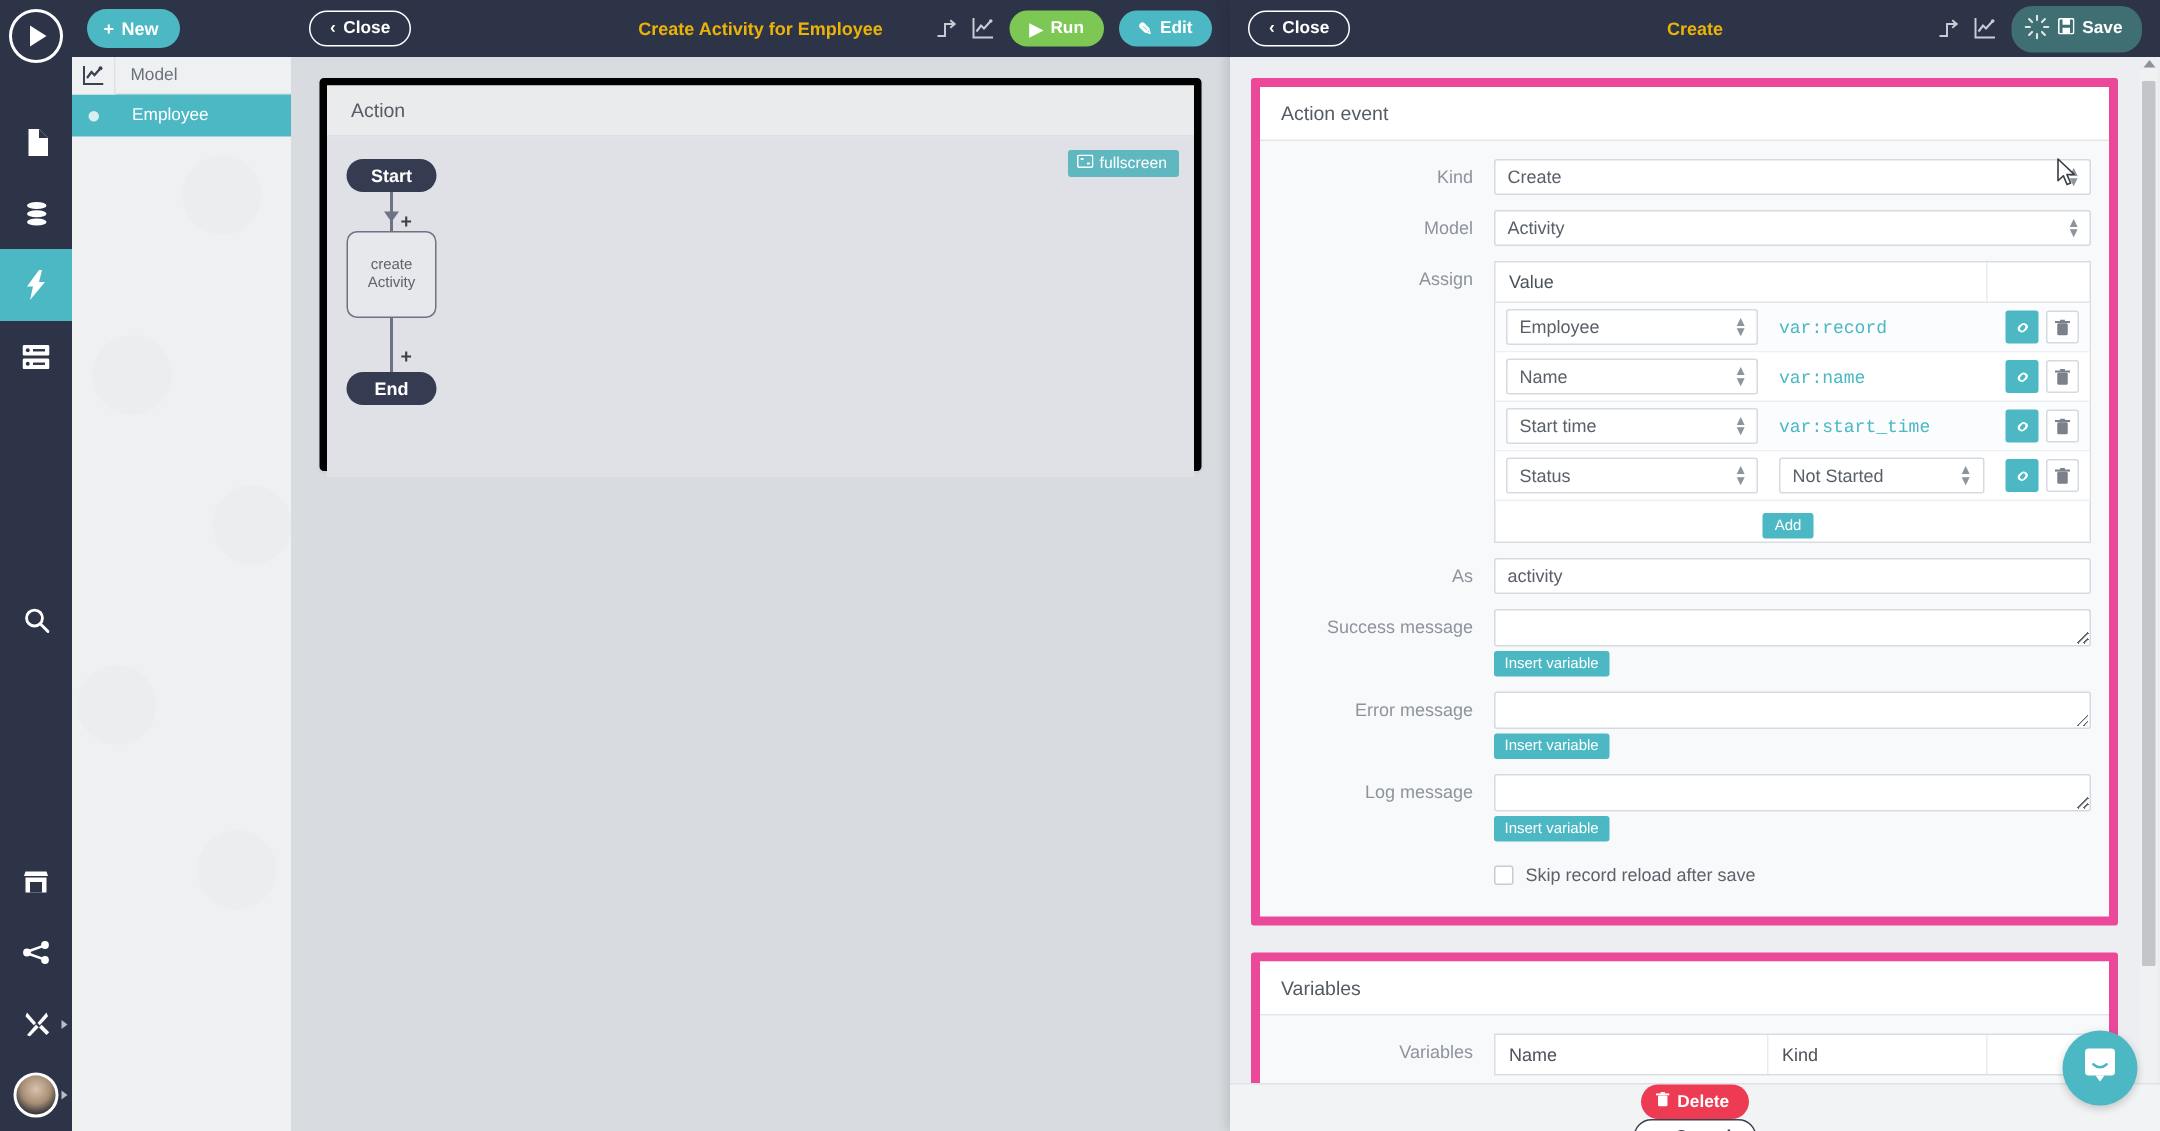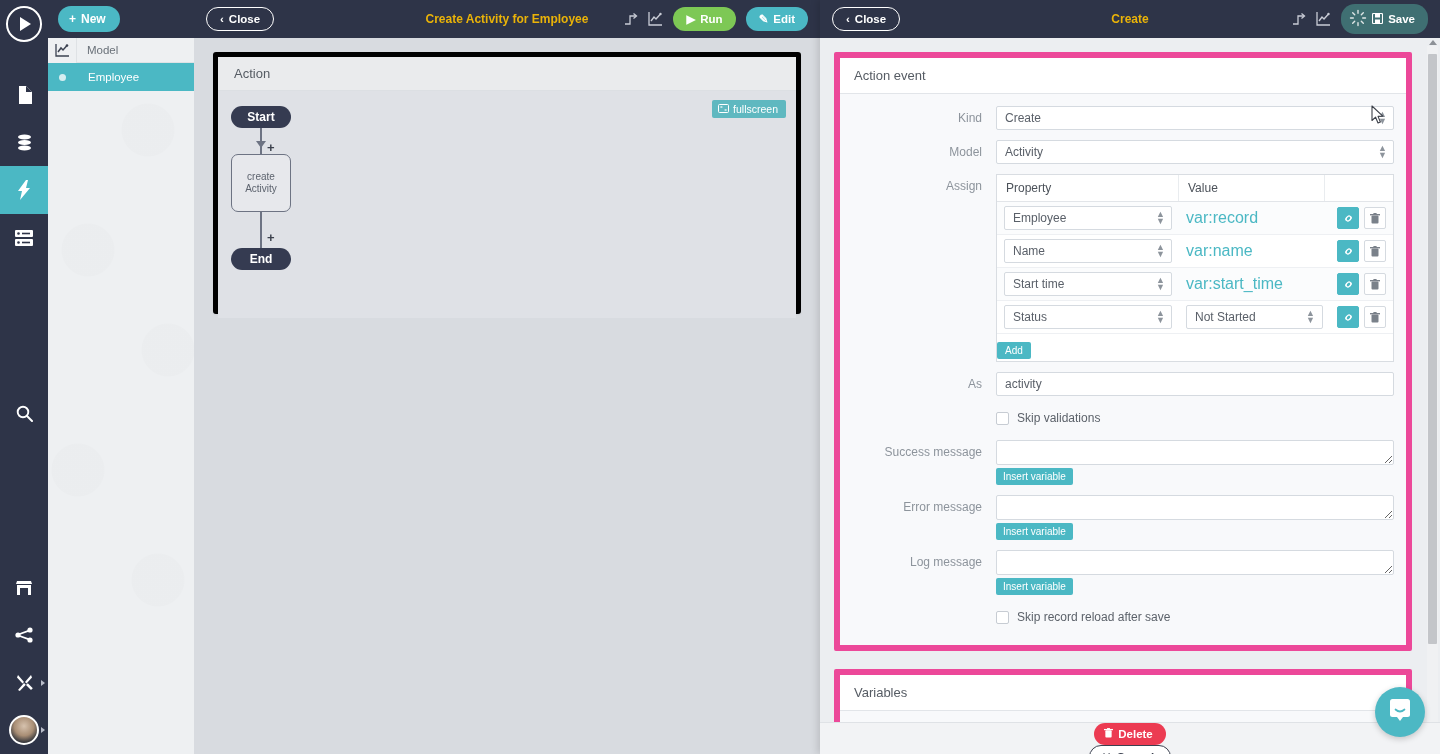--- a/index.html
+++ b/index.html
@@ -197,21 +197,21 @@
   textarea.ta {
     width: 100%; height: 25px; border: 1px solid #d5dae0; background: #ffffff;
     border-radius: 2px; font-size: 12px; color: #5a6069; padding: 4px 8px;
     font-family: "Liberation Sans", sans-serif; resize: vertical; outline: none;
     display: block;
   }
   .tag-btn {
     display: inline-block; background: #4bb8c4; color: #fff; font-size: 10px;
     padding: 3px 7px; border-radius: 2px; margin-top: 3px; cursor: pointer;
   }
-  .add-row { text-align: left; padding: 6px 6px 2px 0; }
+  .add-row { text-align: center; padding: 6px 6px 2px 0; }
   .add-btn {
     display: inline-block; background: #4bb8c4; color: #fff; font-size: 10px;
     padding: 3px 8px; border-radius: 2px; cursor: pointer;
   }
 
   
   .atable { border: 1px solid #d9dde2; background: #ffffff; }
   .athead { display: flex; border-bottom: 1px solid #e2e5e9; }
   .ath {
     font-size: 12px; color: #4c525a; padding: 6px 9px;
@@ -220,21 +220,21 @@
   .ath.val  { flex: 1 1 auto; border-right: 1px solid #e9ecef; }
   .ath.act  { width: 68px; flex: 0 0 68px; }
   .atrow {
     display: flex; align-items: center; border-bottom: 1px solid #eef0f3;
     background: #fbfcfd; padding: 4px 0;
   }
   .atrow:nth-child(odd) { background: #ffffff; }
   .atc.prop { width: 182px; flex: 0 0 182px; padding: 0 7px; }
   .atc.val  { flex: 1 1 auto; padding: 0 7px; font-size: 12px; }
   .atc.act  { width: 68px; flex: 0 0 68px; display: flex; gap: 5px; padding-right: 7px; justify-content: flex-end; }
-  .varlink { color: #4bb8c4; font-size: 16px; cursor: pointer; }
+  .varlink { color: #4bb8c4; font-size: 12px; cursor: pointer; font-family: Liberation Mono, monospace; }
   .icon-btn {
     width: 22px; height: 22px; border-radius: 2px; display: flex;
     align-items: center; justify-content: center; cursor: pointer;
   }
   .icon-btn.teal { background: #4bb8c4; color: #fff; border: 1px solid #4bb8c4; }
   .icon-btn.ghost { background: #ffffff; color: #7a818a; border: 1px solid #d5dae0; }
 
   .chk-row { display: flex; align-items: center; gap: 8px; }
   .chk {
     width: 13px; height: 13px; border: 1px solid #c7ccd3; background: #fff; border-radius: 2px;
@@ -545,21 +545,20 @@
                 <input class="inp" readonly="" value="Activity" style="">
                 <span class="spin">▲<br>▼</span>
               </div>
             </div>
 
             <div class="frow">
               <div class="flabel">Assign</div>
               <div class="fctl">
                 <div class="atable">
                   <div class="athead">
-                    <div class="ath prop">Property</div>
                     <div class="ath val">Value</div>
                     <div class="ath act"></div>
                   </div>
 
                   <div class="atrow">
                     <div class="atc prop sel-wrap">
                       <input class="inp" readonly="" value="Employee" style="">
                       <span class="spin" style="right:14px">▲<br>▼</span>
                     </div>
                     <div class="atc val"><span class="varlink">var:record</span></div>
@@ -659,27 +658,20 @@
               </div>
             </div>
 
             <div class="frow">
               <div class="flabel">As</div>
               <div class="fctl">
                 <input class="inp" value="activity" style="">
               </div>
             </div>
 
-            <div class="frow">
-              <div class="flabel"></div>
-              <div class="fctl chk-row" style="line-height:24px">
-                <span class="chk"></span>
-                <span class="chk-lbl">Skip validations</span>
-              </div>
-            </div>
 
             <div class="frow">
               <div class="flabel">Success message</div>
               <div class="fctl">
                 <textarea class="ta" style=""></textarea>
                 <span class="tag-btn">Insert variable</span>
               </div>
             </div>
 
             <div class="frow">

